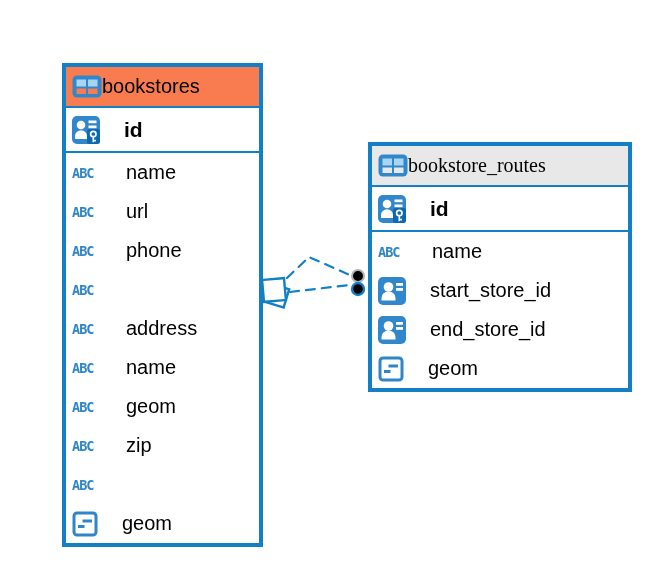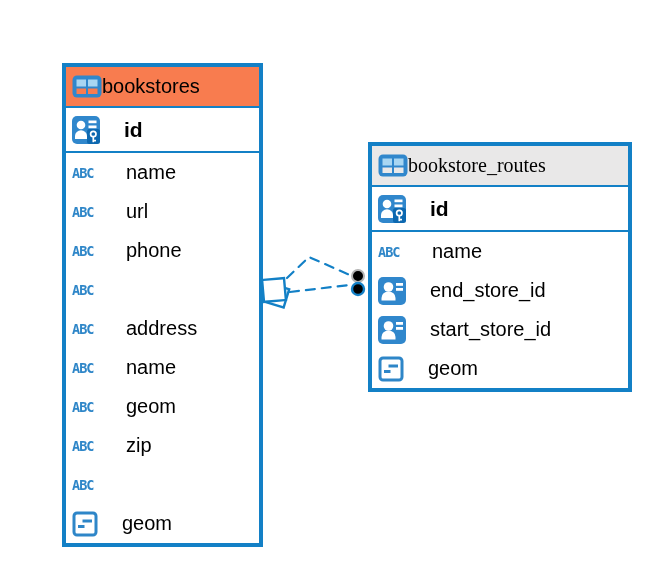--- a/index.html
+++ b/index.html
@@ -172,33 +172,33 @@
         <div class="trow">
           <span class="icon">
             <svg width="28" height="28" viewBox="0 0 28 28">
        <rect width="28" height="28" rx="5" fill="#3087CC"></rect>
        <circle cx="10.5" cy="10" r="4.8" fill="#fff"></circle>
        <path d="M3.5 23.5 v-2.6 a7 6.4 0 0 1 14 0 V23.5 z" fill="#fff"></path>
        <rect x="18" y="6" width="7" height="2.8" fill="#fff"></rect>
        <rect x="18" y="11" width="7" height="2.8" fill="#fff"></rect>
      </svg>
           </span>
-          <span>end_store_id</span>
+          <span>start_store_id</span>
         </div>
         <div class="trow">
           <span class="icon">
             <svg width="28" height="28" viewBox="0 0 28 28">
        <rect width="28" height="28" rx="5" fill="#3087CC"></rect>
        <circle cx="10.5" cy="10" r="4.8" fill="#fff"></circle>
        <path d="M3.5 23.5 v-2.6 a7 6.4 0 0 1 14 0 V23.5 z" fill="#fff"></path>
        <rect x="18" y="6" width="7" height="2.8" fill="#fff"></rect>
        <rect x="18" y="11" width="7" height="2.8" fill="#fff"></rect>
      </svg>
           </span>
-          <span>start_store_id</span>
+          <span>end_store_id</span>
         </div>
         <div class="trow">
           <span class="icon">
             <svg width="26" height="26" viewBox="0 0 26 26">
        <rect x="2" y="2" width="22" height="22" rx="3" fill="#fff" stroke="#2E86C8" stroke-width="3"></rect>
        <rect x="10.5" y="8.5" width="9.5" height="3" fill="#2E86C8"></rect>
        <rect x="6" y="14" width="6.5" height="3" fill="#2E86C8"></rect>
      </svg>
           </span>
           <span>geom</span>

